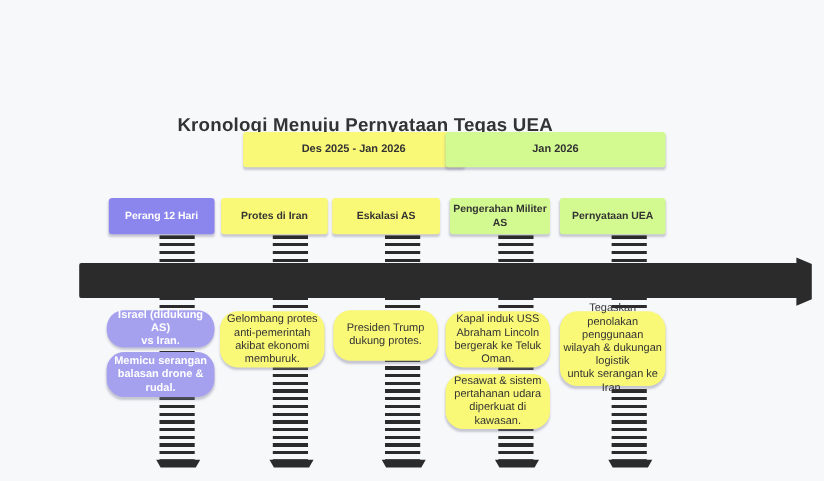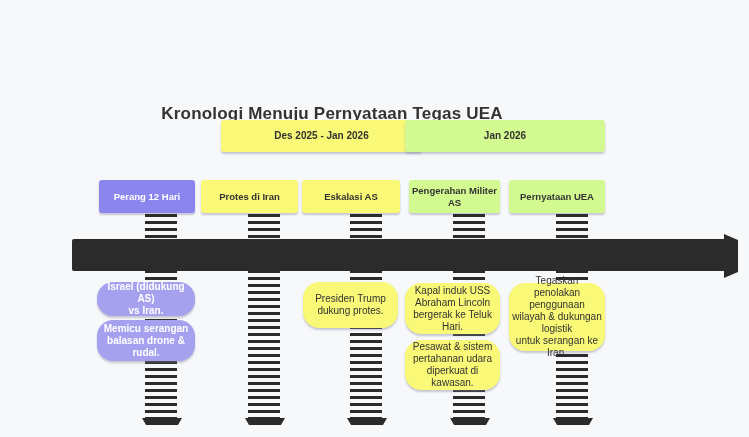--- a/index.html
+++ b/index.html
@@ -105,28 +105,32 @@
 
   <div class="axis"></div>
   <div class="axis-head"></div>
 
   <div class="box purple-light note" style="left:65px; top:250px; width:98px; height:34px;">Israel (didukung AS)
 vs Iran.</div>
   <div class="box purple-light note" style="left:65px; top:288px; width:98px; height:41px;">Memicu serangan
 balasan drone &amp;
 rudal.</div>
 
+  <div class="box yellow note" style="left:168px; top:251px; width:95px; height:51px;">Gelombang protes
+anti-pemerintah
+akibat ekonomi
+memburuk.</div>
 
   <div class="box yellow note" style="left:271px; top:250px; width:95px; height:46px;">Presiden Trump
 dukung protes.</div>
 
   <div class="box yellow note" style="left:373px; top:251px; width:95px; height:51px;">Kapal induk USS
 Abraham Lincoln
 bergerak ke Teluk
-Hari.</div>
+Oman.</div>
   <div class="box yellow note" style="left:373px; top:308px; width:95px; height:50px;">Pesawat &amp; sistem
 pertahanan udara
 diperkuat di
 kawasan.</div>
 
   <div class="box yellow note" style="left:477px; top:251px; width:96px; height:68px;">Tegaskan penolakan
 penggunaan
 wilayah &amp; dukungan
 logistik
 untuk serangan ke

